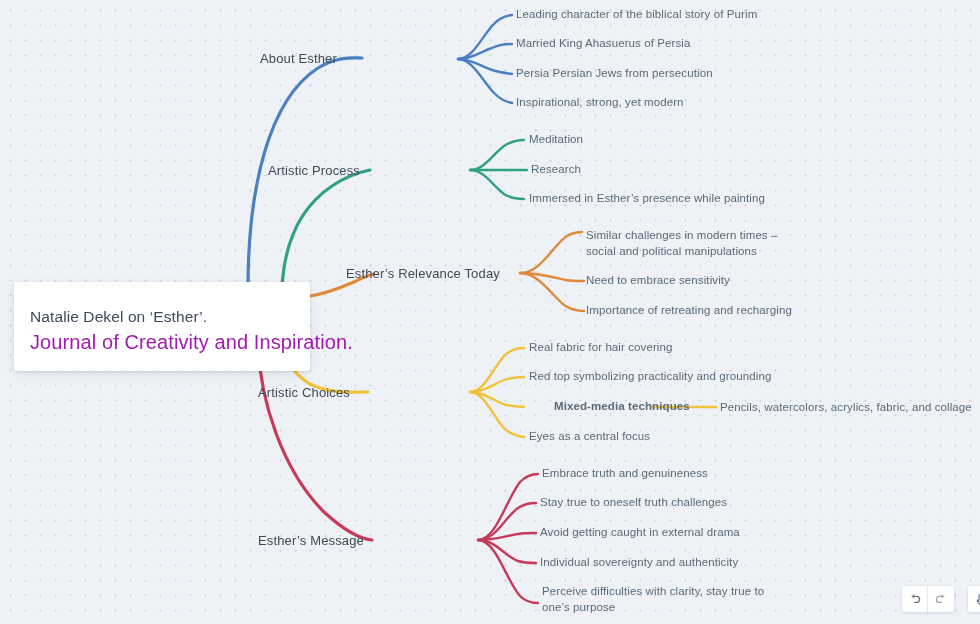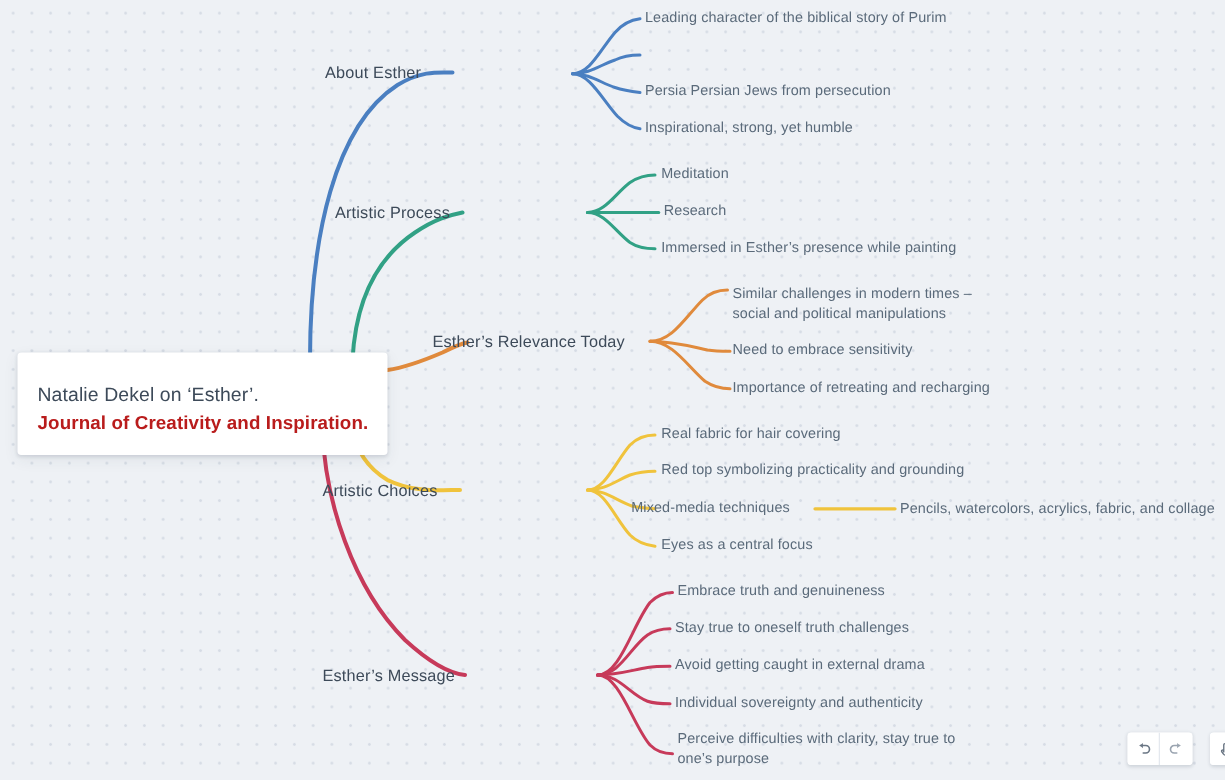--- a/index.html
+++ b/index.html
@@ -48,23 +48,23 @@
     justify-content: center;
   }
   .central-line1 {
     font-size: 15.5px;
     color: #3d4a59;
     line-height: 1.45;
     letter-spacing: 0.1px;
     white-space: nowrap;
   }
   .central-line2 {
-    font-size: 15px;
-    color: #b91c1c;
-    font-weight: bold;
+    font-size: 20px;
+    color: #a21caf;
+    font-weight: normal;
     line-height: 1.45;
     letter-spacing: 0.1px;
     white-space: nowrap;
   }
   .branch-label {
     position: absolute;
     font-size: 13px;
     color: #3d4a59;
     letter-spacing: 0.15px;
     white-space: nowrap;
@@ -182,37 +182,38 @@
     </g>
   </svg>
 
   <div class="central-node">
     <div class="central-line1">Natalie Dekel on ‘Esther’.</div>
     <div class="central-line2">Journal of Creativity and Inspiration.</div>
   </div>
 
   <div class="branch-label" style="left:260px; top:58px; width:100px;">About Esther</div>
   <div class="leaf-label nowrap" style="left:516px; top:15px;">Leading character of the biblical story of Purim</div>
+  <div class="leaf-label nowrap" style="left:516px; top:44px;">Married King Ahasuerus of Persia</div>
   <div class="leaf-label nowrap" style="left:516px; top:74px;">Persia Persian Jews from persecution</div>
-  <div class="leaf-label nowrap" style="left:516px; top:103px;">Inspirational, strong, yet humble</div>
+  <div class="leaf-label nowrap" style="left:516px; top:103px;">Inspirational, strong, yet modern</div>
 
   <div class="branch-label" style="left:268px; top:170px; width:100px;">Artistic Process</div>
   <div class="leaf-label nowrap" style="left:529px; top:140px;">Meditation</div>
   <div class="leaf-label nowrap" style="left:531px; top:170px;">Research</div>
   <div class="leaf-label nowrap" style="left:529px; top:199px;">Immersed in Esther’s presence while painting</div>
 
   <div class="branch-label" style="left:346px; top:273px; width:172px;">Esther’s Relevance Today</div>
   <div class="leaf-label wrapped" style="left:586px; top:244px;">Similar challenges in modern times – social and political manipulations</div>
   <div class="leaf-label nowrap" style="left:586px; top:281px;">Need to embrace sensitivity</div>
   <div class="leaf-label nowrap" style="left:586px; top:311px;">Importance of retreating and recharging</div>
 
   <div class="branch-label" style="left:258px; top:392px; width:110px;">Artistic Choices</div>
   <div class="leaf-label nowrap" style="left:529px; top:348px;">Real fabric for hair covering</div>
   <div class="leaf-label nowrap" style="left:529px; top:377px;">Red top symbolizing practicality and grounding</div>
-  <div class="leaf-label nowrap" style="left:505px; top:407px;">Mixed-media techniques</div>
+  <div class="leaf-label nowrap" style="left:554px; top:407px;font-weight:bold;">Mixed-media techniques</div>
   <div class="sub-label" style="left:720px; top:407px;">Pencils, watercolors, acrylics, fabric, and collage</div>
   <div class="leaf-label nowrap" style="left:529px; top:437px;">Eyes as a central focus</div>
 
   <div class="branch-label" style="left:258px; top:540px; width:114px;">Esther’s Message</div>
   <div class="leaf-label nowrap" style="left:542px; top:474px;">Embrace truth and genuineness</div>
   <div class="leaf-label nowrap" style="left:540px; top:503px;">Stay true to oneself truth challenges</div>
   <div class="leaf-label nowrap" style="left:540px; top:533px;">Avoid getting caught in external drama</div>
   <div class="leaf-label wrapped" style="left:542px; top:600px; width:245px;">Perceive difficulties with clarity, stay true to one’s purpose</div>
   <div class="leaf-label nowrap" style="left:540px; top:563px;">Individual sovereignty and authenticity</div>
 

